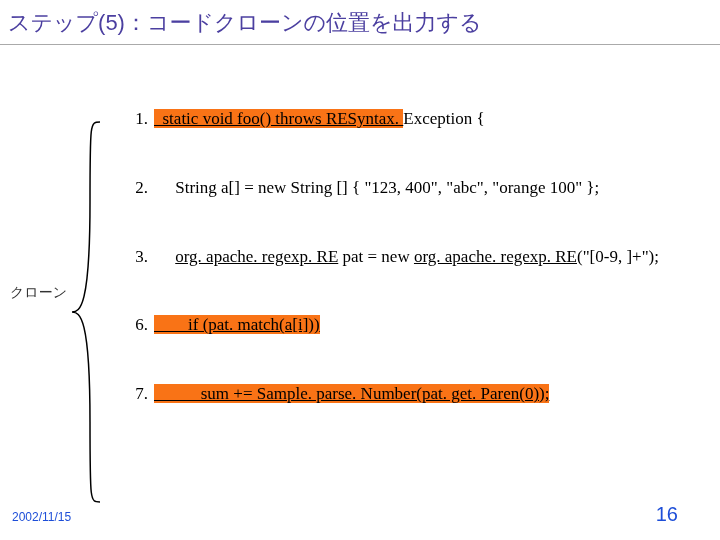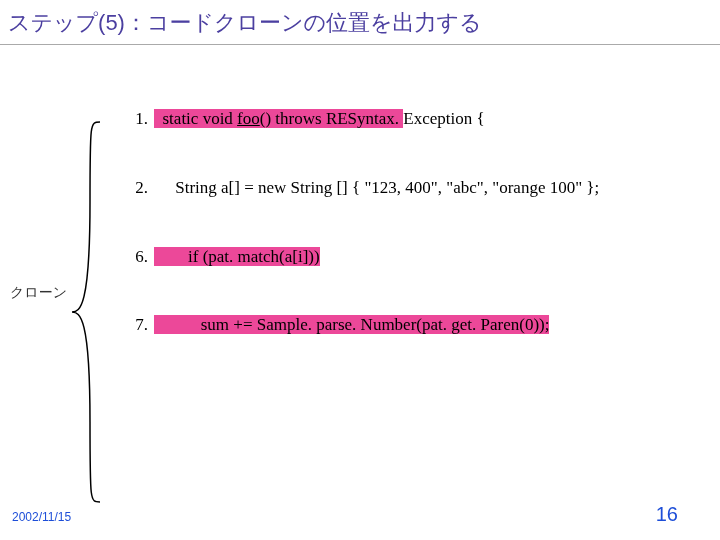--- a/index.html
+++ b/index.html
@@ -51,21 +51,21 @@
     line-height: 1.35;
     white-space: pre;
     color: #000;
   }
   .num {
     display: inline-block;
     width: 28px;
     text-align: right;
     margin-right: 6px;
   }
-  .hl-y { background: #ec4899; }
+  .hl-y { background: #f97316; text-decoration: underline; }
   .u { text-decoration: underline; }
   .footer {
     position: absolute;
     bottom: 16px;
     left: 12px;
     right: 12px;
     font-size: 12px;
     font-family: Arial, sans-serif;
     color: #1d4ed8;
   }
@@ -88,20 +88,21 @@
 
   <div class="clone-label">クローン</div>
 
   <svg class="bracket" viewBox="0 0 40 400">
     <path d="M 30 10 C 20 10 20 10 20 90 C 20 195 10 200 2 200 C 10 200 20 205 20 310 C 20 390 20 390 30 390" fill="none" stroke="#000" stroke-width="1.5"></path>
   </svg>
 
   <div class="code-box">
     <span class="line"><span class="num">1.</span><span class="hl-y"><span>  static void </span><span class="u">foo</span><span>() throws RESyntax. </span></span><span>Exception {</span></span>
     <span class="line"><span class="num">2.</span><span>     String a[] = new String [] { "123, 400", "abc", "orange 100" };</span></span>
+    <span class="line"><span class="num">3.</span><span>     </span><span class="u">org. apache. regexp. RE</span><span> pat = new </span><span class="u">org. apache. regexp. RE</span><span>("[0-9, ]+");</span></span>
     <span class="line"><span class="num">6.</span><span class="hl-y">        if (pat. match(a[i]))</span></span>
     <span class="line"><span class="num">7.</span><span class="hl-y">           sum += Sample. parse. Number(pat. get. Paren(0));</span></span>
     
     
     
     
     
     
     
     

